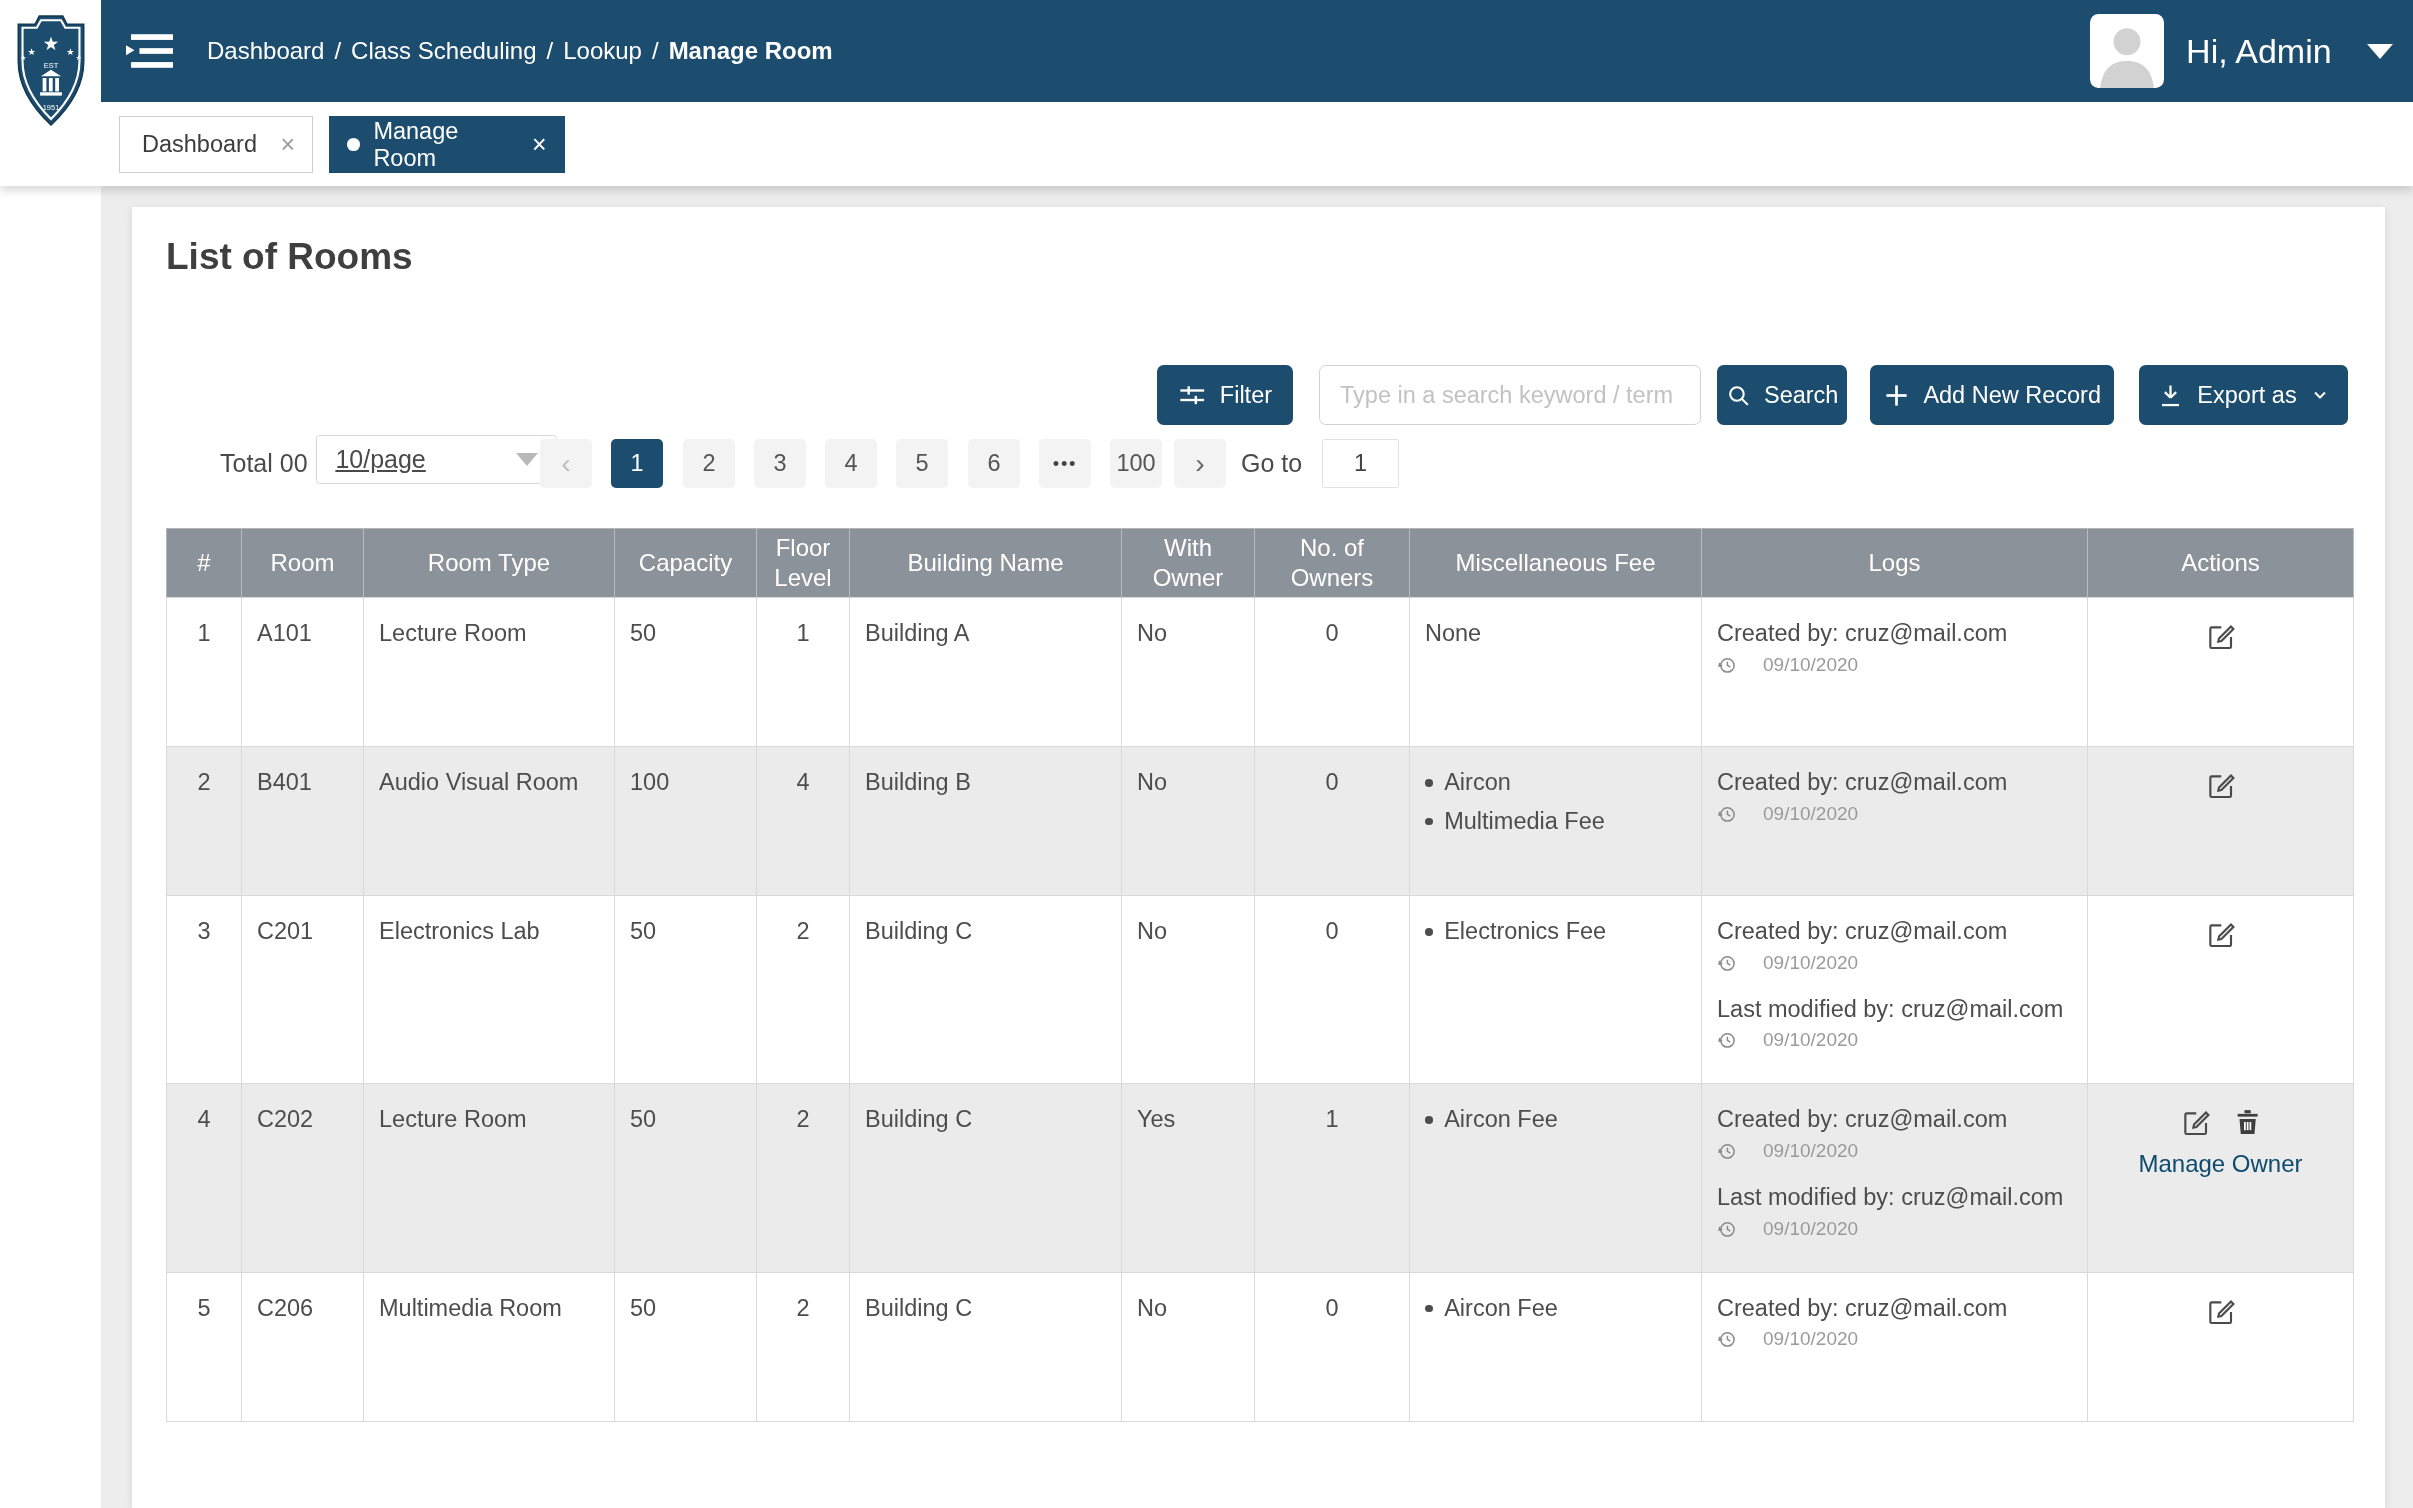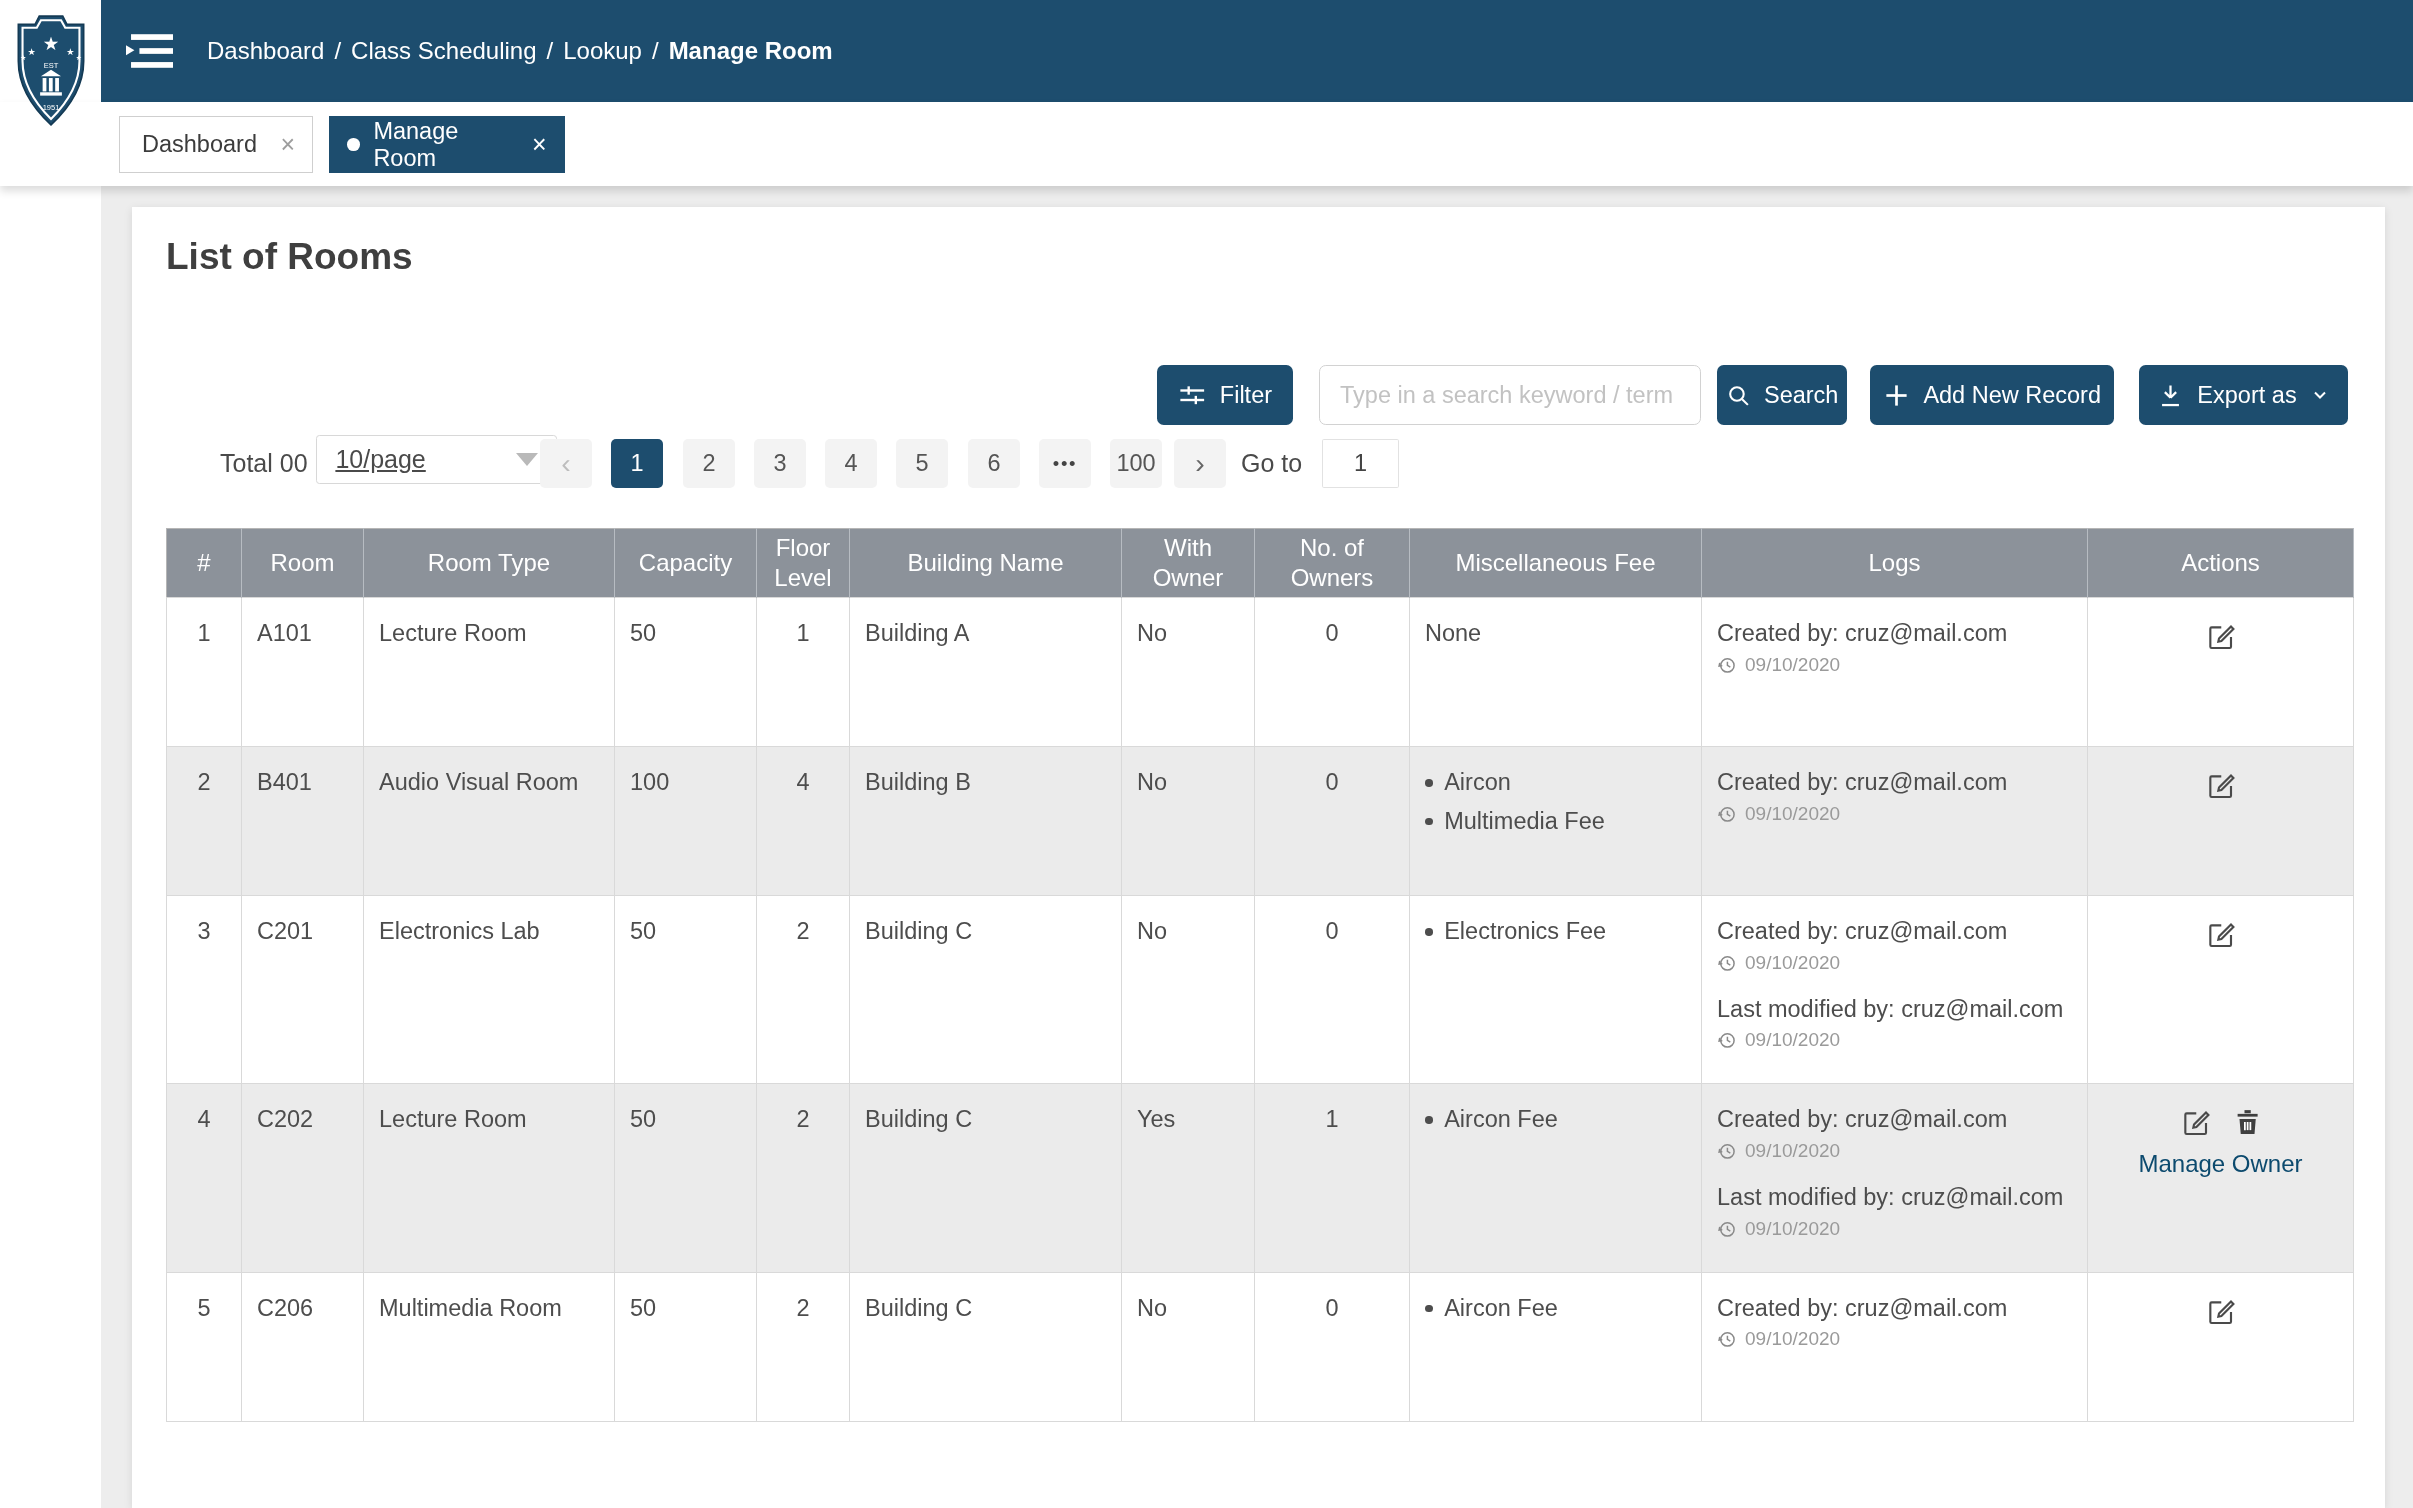--- a/index.html
+++ b/index.html
@@ -87,21 +87,21 @@
                  width:2187px; font-size:23.5px; color:#4d4d4d; border:1.7px solid #b5b5b5; }
   .rooms-table th { background:#8c929a; color:#fff; font-weight:400; height:69px; font-size:24px;
                     border-right:0.8px solid #b7bcc2; text-align:center; line-height:1.25; padding:0 5px; }
   .rooms-table td { border:0.8px solid #d9d9d9; vertical-align:top; padding:22px 15px 10px 15px; background:#fff; }
   .rooms-table tr { height:149px; }
   tr.alt td { background:#ebebeb; }
   td.center { text-align:center; padding-left:3.4px; padding-right:3.4px; }
   .fee-item { display:flex; align-items:flex-start; gap:11.7px; margin-bottom:11.7px; }
   .fee-dot { width:7.5px; height:7.5px; border-radius:50%; background:#4d4d4d; margin-top:10px; flex:0 0 auto; }
   .log-line { font-size:23.5px; color:#4d4d4d; }
-  .log-date { display:flex; align-items:center; gap:8px; color:#9a9a9a; font-size:19px; margin:6.7px 0 22px; }
+  .log-date { display:flex; align-items:center; gap:26px; color:#9a9a9a; font-size:19px; margin:6.7px 0 22px; }
   td.actions { text-align:center; }
   .action-icons { display:flex; justify-content:center; gap:20px; }
   .icon-btn { background:none; border:none; cursor:pointer; padding:0; }
   .manage-owner { margin-top:9px; font-size:24px; color:#0c4a6e; cursor:pointer; display:inline-block; }
 </style>
 </head>
 <body>
 
 <div class="sidebar"></div>
 <div class="stripe-blue"></div>
@@ -138,20 +138,30 @@
     </svg>
   </div>
   <div class="breadcrumb">
     <span class="crumb">Dashboard</span>
     <span class="sep">/</span>
     <span class="crumb">Class Scheduling</span>
     <span class="sep">/</span>
     <span class="crumb">Lookup</span>
     <span class="sep">/</span>
     <span class="crumb current">Manage Room</span>
+  </div>
+  <div class="userbox">
+    <div class="avatar">
+      <svg viewBox="0 0 88 88" width="74" height="74">
+        <circle cx="44" cy="33" r="16" fill="#d2d2d2"></circle>
+        <path d="M12 88 c3 -24 15 -32 32 -32 s29 8 32 32 z" fill="#d2d2d2"></path>
+      </svg>
+    </div>
+    <span class="greeting">Hi, Admin</span>
+    <span class="user-caret"></span>
   </div>
 </div>
 
 <div class="tabbar">
   <div class="tab tab-inactive">
     <span class="tab-label">Dashboard</span>
     <span class="tab-close">×</span>
   </div>
   <div class="tab tab-active">
     <span class="tab-dot"></span>

